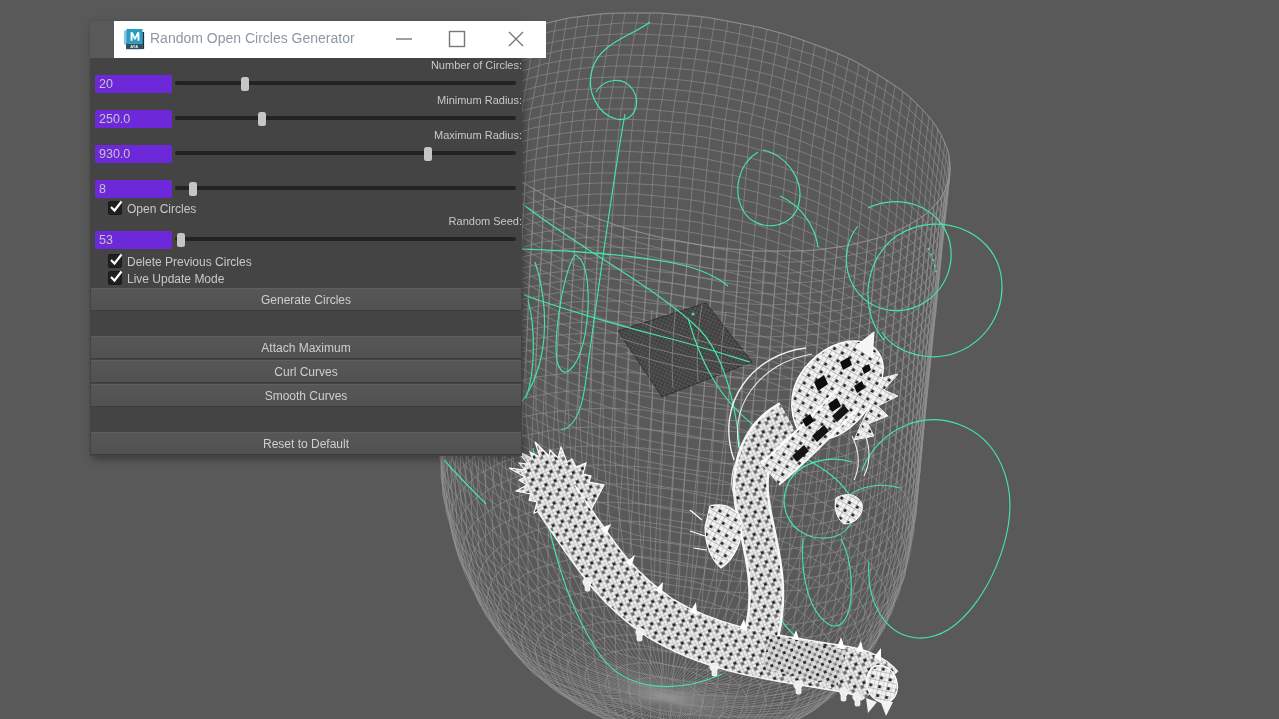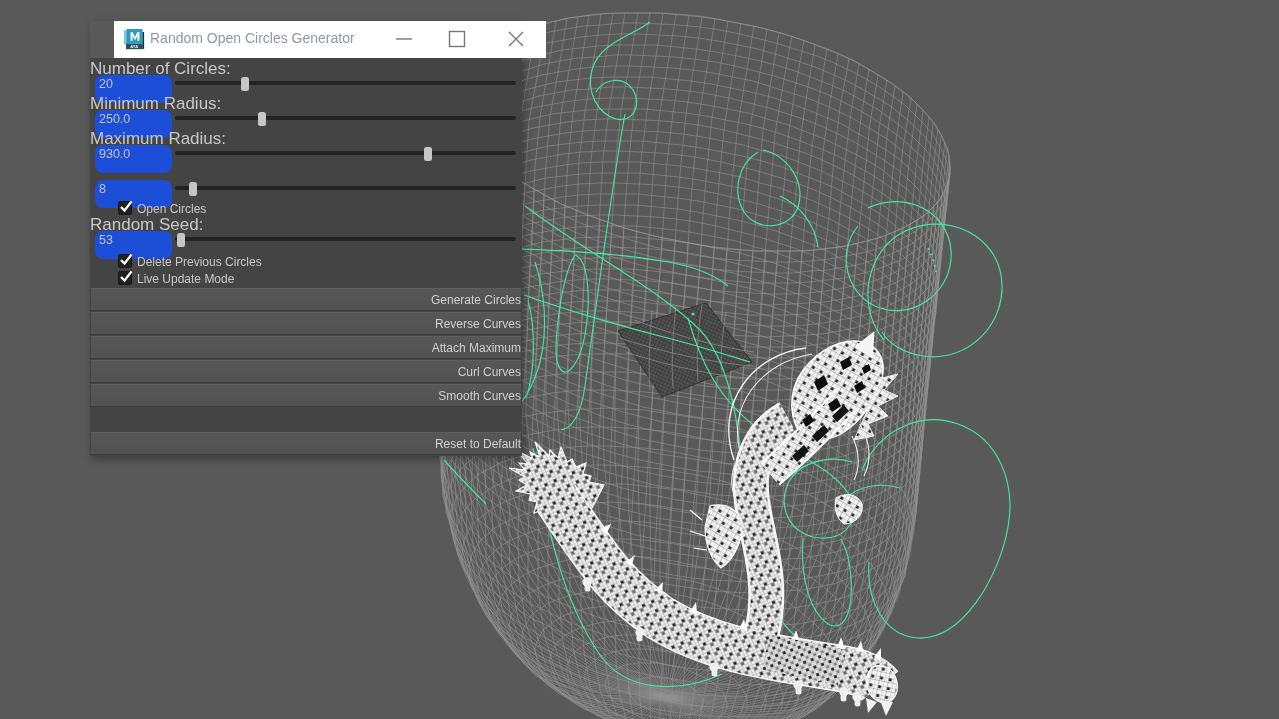--- a/index.html
+++ b/index.html
@@ -4,30 +4,30 @@
 * { margin:0; padding:0; box-sizing:border-box; }
 html,body { width:1279px; height:719px; overflow:hidden; background:#595959;
   font-family:"Liberation Sans", sans-serif; }
 #stage { position:relative; width:1279px; height:719px; }
 #win { position:absolute; left:90px; top:21px; width:432px; height:435px;
   box-shadow: 2px 3px 8px rgba(0,0,0,0.35); }
 #titlebar { position:absolute; left:0; top:0; width:432px; height:37px; background:#ffffff;margin-left:24px; }
 #title { position:absolute; left:36px; top:9px; font-size:14px; color:#8c98a3; }
 #wbtns { position:absolute; right:0; top:0; }
 #body { position:absolute; left:0; top:37px; width:432px; height:398px; background:#444444; }
-.lbl { position:absolute; left:0; width:432px; text-align:left; font-size:17px; color:#c8c8c8; }
-.field { position:absolute; left:5px; width:77px; height:28px; background:#1d4ed8;
-  border-radius:8px; color:#c4c4c4; font-size:12.5px; padding:2px 0 0 4px; }
+.lbl { position:absolute; left:0; width:432px; text-align:right; font-size:11px; color:#c8c8c8; }
+.field { position:absolute; left:5px; width:77px; height:18px; background:#6d28d9;
+  border-radius:2px; color:#c4c4c4; font-size:12.5px; padding:2px 0 0 4px; }
 .track { position:absolute; left:85px; width:341px; height:4px; background:#232323; border-radius:2px; }
 .handle { position:absolute; width:8px; height:14px; background:#c6c6c6; border-radius:2.5px; }
-.cbrow { position:absolute; left:13px; height:18px;padding-left:15px; }
+.cbrow { position:absolute; left:3px; height:18px;padding-left:15px; }
 .cbox { position:relative; display:inline-block; width:14px; height:14px; background:#202020;
   border:1px solid #191919; border-radius:2px; vertical-align:middle; margin-top:-2px; }
 .cbtext { color:#c8c8c8; font-size:12px; margin-left:5px; vertical-align:middle; }
-.btn { position:absolute; left:1px; width:430px; height:23px; text-align:right;
+.btn { position:absolute; left:1px; width:430px; height:23px; text-align:center;
   background:linear-gradient(#575757,#515151); border-top:1px solid #5f5f5f;
   border-bottom:1px solid #3e3e3e; color:#cfcfcf; font-size:12px; line-height:22px; }
 </style></head>
 <body>
 <div id="stage">
 <svg width="1279" height="719" viewBox="0 0 1279 719" style="position:absolute;left:0;top:0">
 <defs>
 <pattern id="darkgrid" width="3.4" height="3.4" patternUnits="userSpaceOnUse" patternTransform="rotate(24)">
   <path d="M0,0 H3.4 M0,0 V3.4" stroke="#2a2a2a" stroke-width="0.8" fill="none"></path>
 </pattern>
@@ -342,19 +342,18 @@
     <div class="cbrow" style="top:141px"><span class="cbox"><svg width="16" height="16" viewBox="0 0 16 16" style="position:absolute;left:-1px;top:-3px">
               <path d="M3,8 L6.5,11.5 L13.5,2.5" stroke="#fff" stroke-width="2.2" fill="none"></path>
             </svg></span><span class="cbtext">Open Circles</span></div>
         <div class="cbrow" style="top:194px"><span class="cbox"><svg width="16" height="16" viewBox="0 0 16 16" style="position:absolute;left:-1px;top:-3px">
               <path d="M3,8 L6.5,11.5 L13.5,2.5" stroke="#fff" stroke-width="2.2" fill="none"></path>
             </svg></span><span class="cbtext">Delete Previous Circles</span></div>
         <div class="cbrow" style="top:211px"><span class="cbox"><svg width="16" height="16" viewBox="0 0 16 16" style="position:absolute;left:-1px;top:-3px">
               <path d="M3,8 L6.5,11.5 L13.5,2.5" stroke="#fff" stroke-width="2.2" fill="none"></path>
             </svg></span><span class="cbtext">Live Update Mode</span></div>
     <div class="btn" style="top:230px">Generate Circles</div>
-        <div class="btn" style="top:254px">Reverse Curves</div>
         <div class="btn" style="top:278px">Attach Maximum</div>
         <div class="btn" style="top:302px">Curl Curves</div>
         <div class="btn" style="top:326px">Smooth Curves</div>
         <div class="btn" style="top:374px">Reset to Default</div>
   </div>
 </div>
 </div>
 </body></html>

